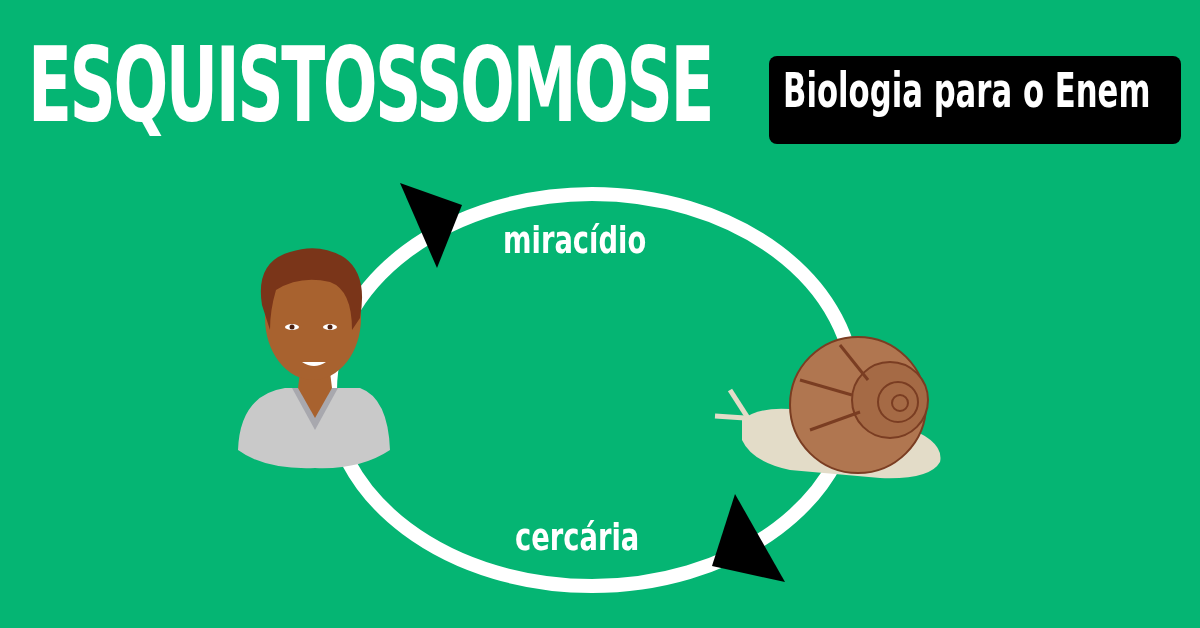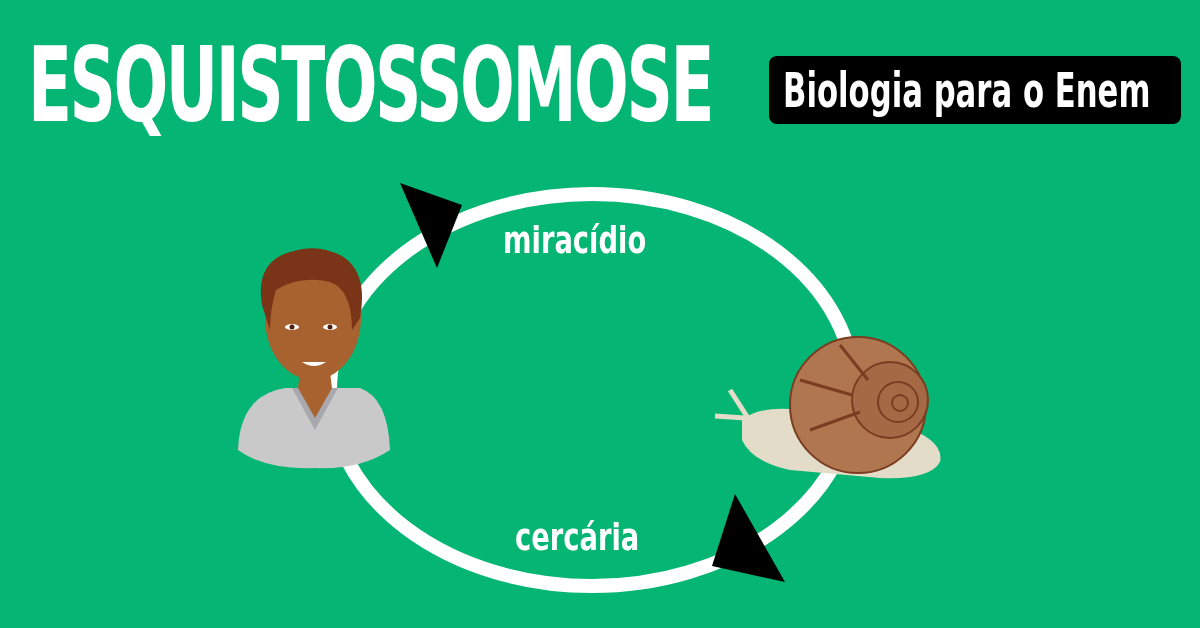--- a/index.html
+++ b/index.html
@@ -5,21 +5,21 @@
     html, body { margin: 0; padding: 0; }
     body { width: 1200px; height: 628px; overflow: hidden; background: #05b573; position: relative; font-family: "Liberation Sans", sans-serif; }
     .title {
       position: absolute; left: 28px; top: 20px;
       font-family: "DejaVu Sans", sans-serif; font-weight: bold;
       color: #ffffff; font-size: 104px; line-height: 130px;
       letter-spacing: -4px; transform: scaleX(0.62); transform-origin: left top;
       white-space: nowrap;
     }
     .badge {
-      position: absolute; left: 769px; top: 56px; width: 412px; height: 68px;
+      position: absolute; left: 769px; top: 56px; width: 412px; height: 88px;
       background: #000000; border-radius: 8px;
     }
     .badge span {
       position: absolute; left: 14px; top: 4px;
       font-family: "DejaVu Sans", sans-serif; font-weight: bold; color: #ffffff;
       font-size: 48px; line-height: 60px; white-space: nowrap;
       transform: scaleX(0.64); transform-origin: left top;
     }
     .label {
       position: absolute; font-family: "DejaVu Sans", sans-serif; font-weight: bold;

